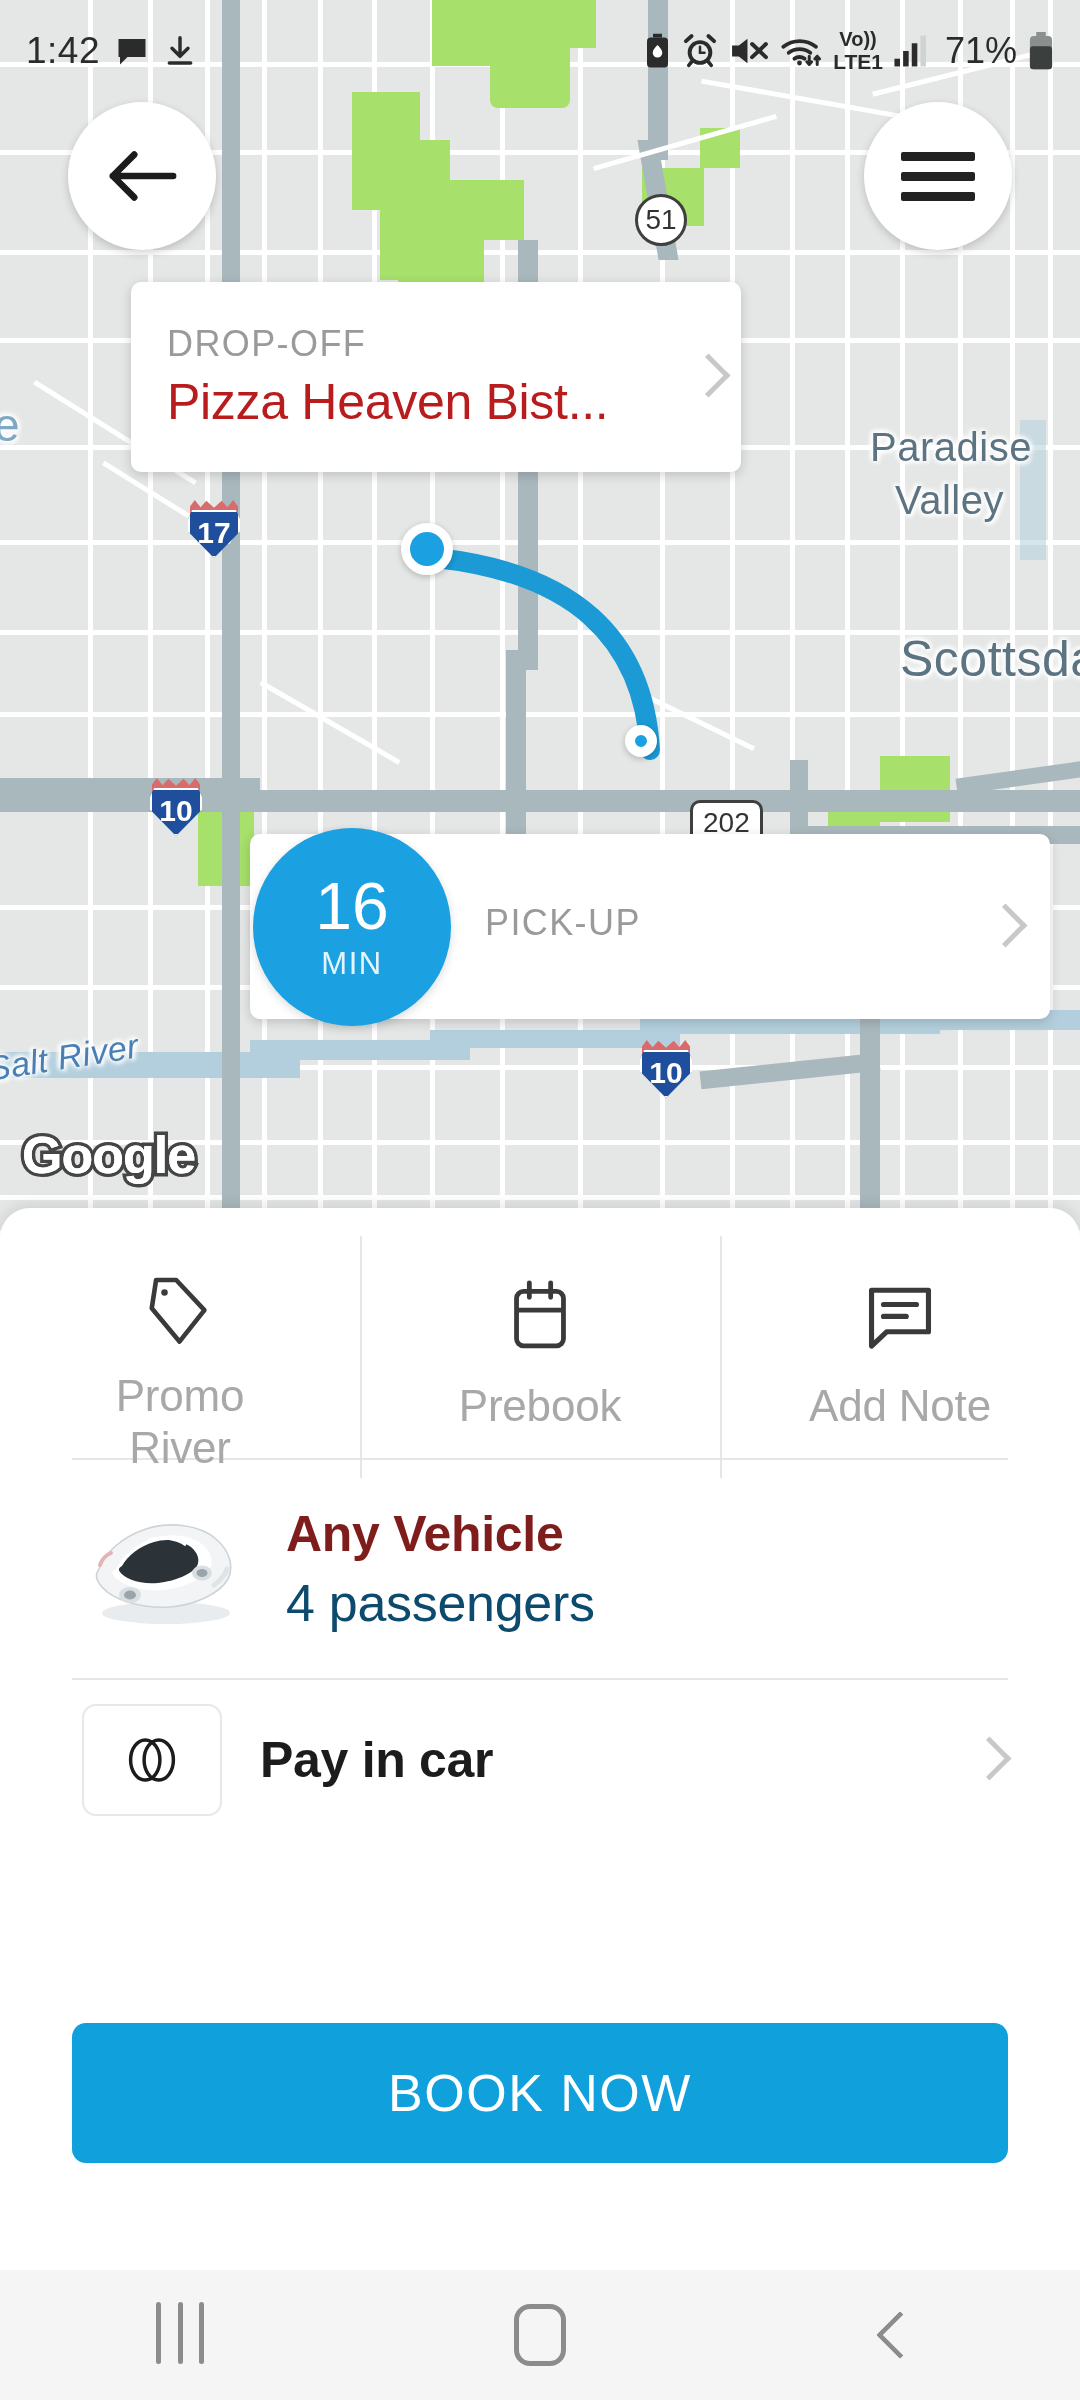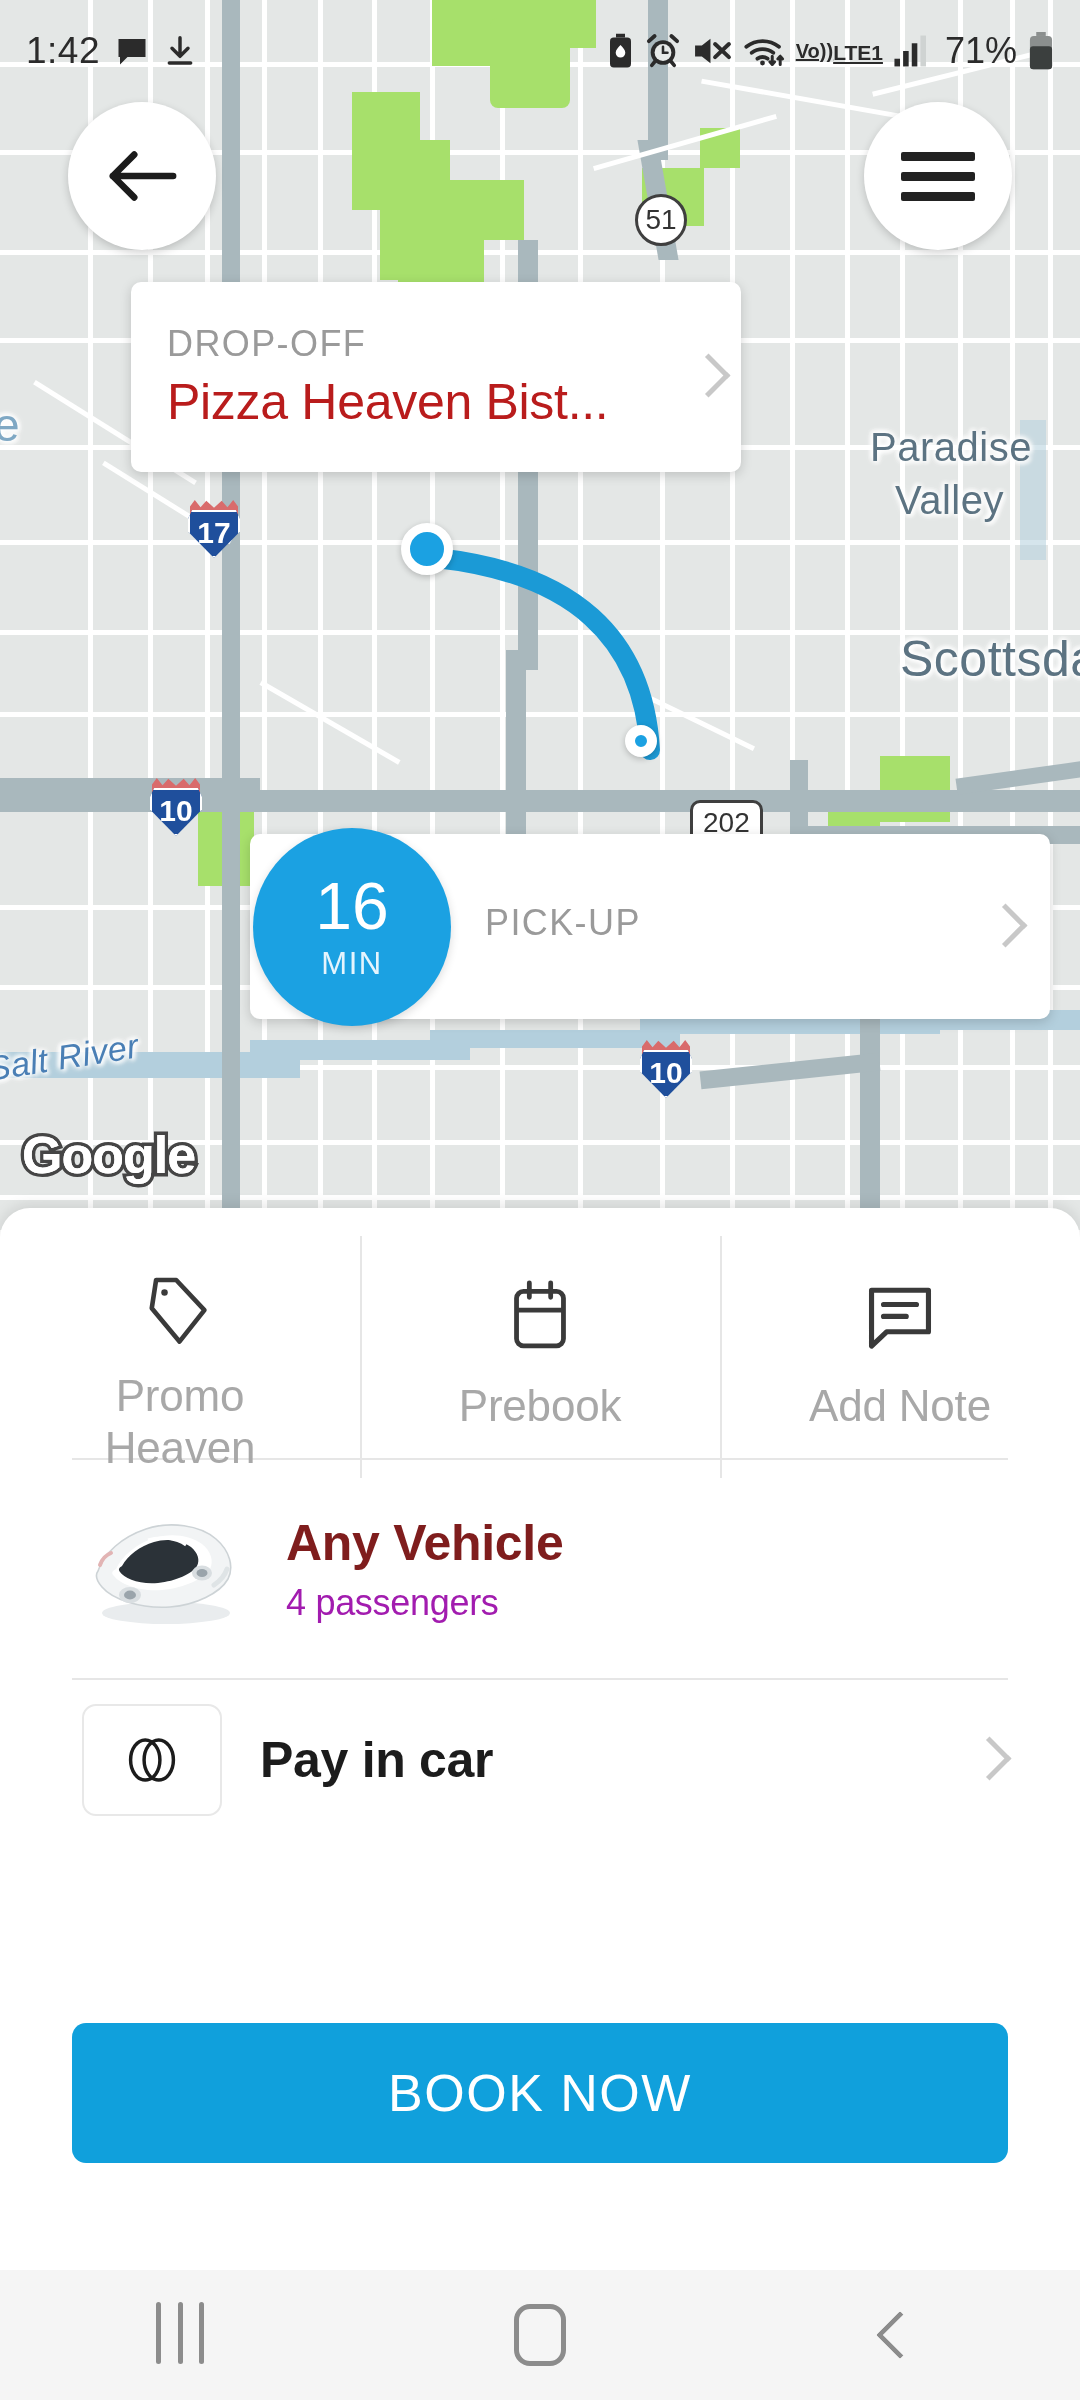--- a/index.html
+++ b/index.html
@@ -178,21 +178,21 @@
   }
 
   .hr { height:2px; background:#e6e6e6; margin:0 72px; }
 
   #vehicle-row {
     display:flex; align-items:center; height:218px; padding:0 72px;
   }
   #vehicle-img { width:170px; height:120px; flex:0 0 auto; margin-left:6px; }
   #vehicle-info { margin-left:38px; }
   #vehicle-name { font-size:50px; font-weight:700; color:#7f1d1d; letter-spacing:-0.3px; }
-  #vehicle-sub { font-size:36px; color:#a21caf; margin-top:10px; letter-spacing:-0.3px; }
+  #vehicle-sub { font-size:52px; color:#0c4a6e; margin-top:10px; letter-spacing:-0.3px; }
   #price-info { margin-left:auto; text-align:right; }
   #price-range { font-size:50px; font-weight:400; color:#1c1c1c; letter-spacing:-0.5px; }
   #price-label { font-size:46px; color:#9b9b9b; margin-top:10px; }
 
   #pay-row {
     display:flex; align-items:center; height:160px; padding:0 80px 0 82px;
   }
   #pay-icon-box {
     width:140px; height:112px; border:2px solid #e8e8e8; border-radius:14px;
     display:flex; align-items:center; justify-content:center; flex:0 0 auto;
@@ -368,21 +368,21 @@
       <path d="M15 6.5 24 15M24 6.5 15 15" stroke="#2b2b2b" stroke-width="2.6" stroke-linecap="round"></path>
     </svg>
     <svg class="sbi" width="42" height="36" viewBox="0 0 28 24">
       <path d="M2.2 9.2A17.5 17.5 0 0 1 24 9.2" stroke="#2b2b2b" stroke-width="2.5" fill="none" stroke-linecap="round"></path>
       <path d="M5.8 13.2a12 12 0 0 1 14.4 0" stroke="#2b2b2b" stroke-width="2.5" fill="none" stroke-linecap="round"></path>
       <path d="M9.6 17.1a6.2 6.2 0 0 1 6.8 0" stroke="#2b2b2b" stroke-width="2.5" fill="none" stroke-linecap="round"></path>
       <circle cx="13" cy="20" r="1.6" fill="#2b2b2b"></circle>
       <path d="M19.5 15.5v5.5m0 0-1.6-1.8m1.6 1.8 1.6-1.8" stroke="#2b2b2b" stroke-width="2" fill="none" stroke-linecap="round"></path>
       <path d="M24.8 21v-5.5m0 0-1.6 1.8m1.6-1.8 1.6 1.8" stroke="#2b2b2b" stroke-width="2" fill="none" stroke-linecap="round"></path>
     </svg>
-    <div style="display:flex;flex-direction:row;align-items:center;line-height:1;text-decoration:underline;">
+    <div style="display:flex;flex-direction:column;align-items:center;line-height:1;">
       <span style="font-size:20px;font-weight:600;">Vo))</span>
       <span style="font-size:21px;font-weight:600;margin-top:2px;">LTE1</span>
     </div>
     <svg class="sbi" width="38" height="34" viewBox="0 0 24 22">
       <rect x="0" y="16" width="3.6" height="5" fill="#2b2b2b"></rect>
       <rect x="5.6" y="11" width="3.6" height="10" fill="#2b2b2b"></rect>
       <rect x="11.2" y="6" width="3.6" height="15" fill="#2b2b2b"></rect>
       <rect x="16.8" y="1" width="3.6" height="20" fill="#cfd3d2"></rect>
     </svg>
     <span id="sb-battery-pct">71%</span>
@@ -433,21 +433,21 @@
 
     <div class="action">
       <div class="action-icon">
         <svg width="72" height="76" viewBox="0 0 26 28">
           <path d="M4.2 2.2h7.4l10.4 11.1-9.2 11.6L2.6 12.6 4.2 2.2z" fill="none" stroke="#3a3a3a" stroke-width="1.7" stroke-linejoin="round"></path>
           <circle cx="7.3" cy="6.8" r="1.2" fill="#3a3a3a"></circle>
         </svg>
       </div>
       <div class="action-label">
         <div>Promo</div>
-        <div>Heaven</div>
+        <div>River</div>
       </div>
     </div>
 
     <div class="action">
       <div class="action-icon">
         <svg width="64" height="76" viewBox="0 0 24 28">
           <rect x="3.2" y="4.4" width="17.6" height="20.4" rx="2.6" fill="none" stroke="#3a3a3a" stroke-width="1.8"></rect>
           <path d="M3.2 11.4h17.6" stroke="#3a3a3a" stroke-width="1.8"></path>
           <path d="M8 1.2v5.4M16 1.2v5.4" stroke="#3a3a3a" stroke-width="1.8" stroke-linecap="round"></path>
         </svg>

